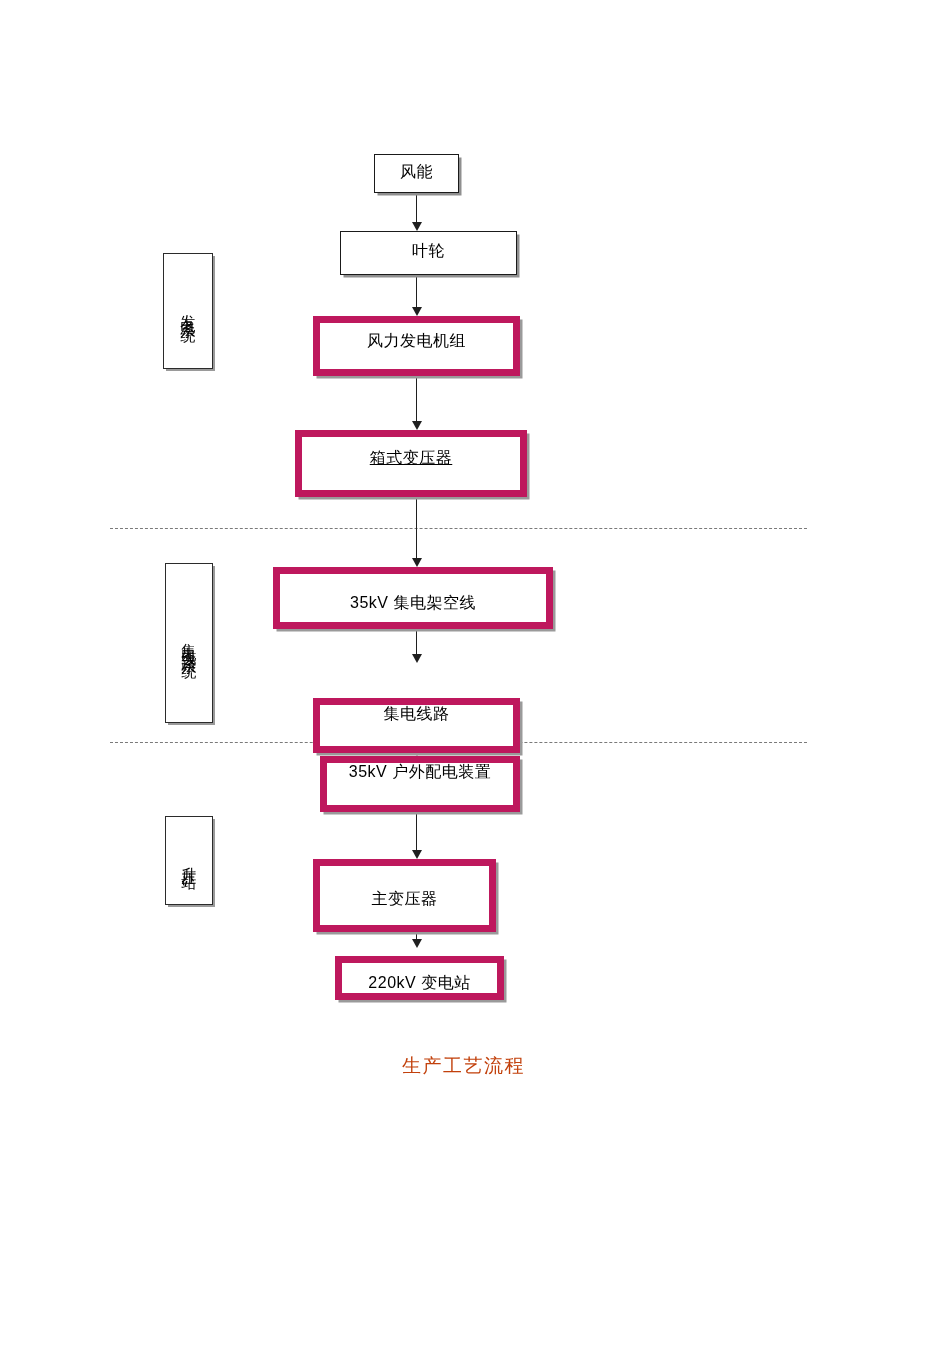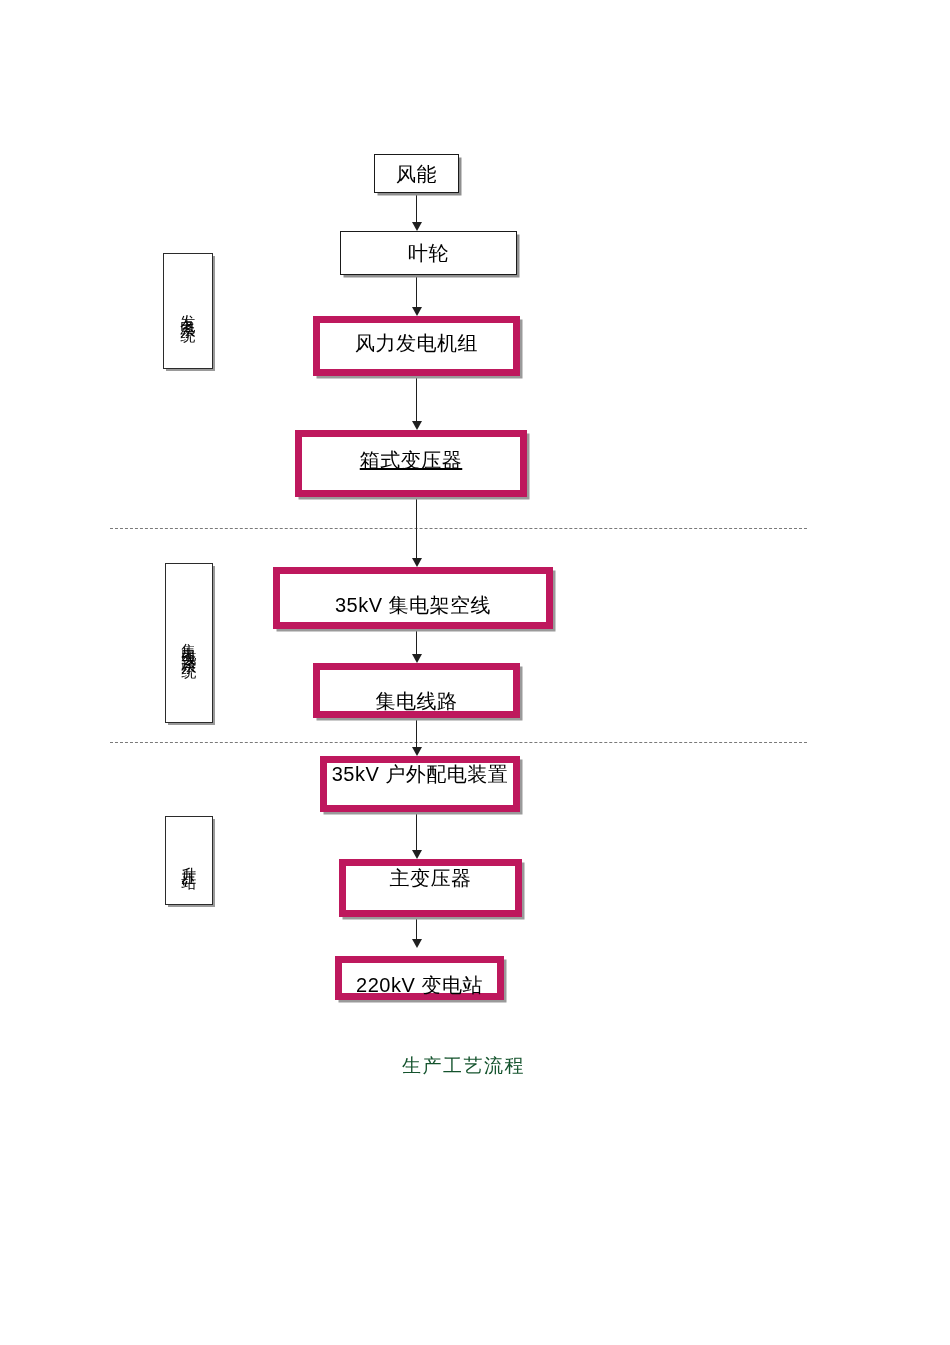--- a/index.html
+++ b/index.html
@@ -34,21 +34,21 @@
   .fbox.strong {
     border: 1.5px solid #1a1a1a;
     box-shadow: 3px 3px 0 -0.5px #8f8f8f;
   }
   .fbox.shadowed {
     box-shadow: 3px 3px 0 -0.5px #9a9a9a;
   }
   .fbox .txt {
     display: block;
     width: 100%;
-    font-size: 20px;
+    font-size: 16px;
     line-height: 1.1;
     letter-spacing: 0.5px;
     white-space: nowrap;
   }
 
   
   .vbox {
     position: absolute;
     box-sizing: border-box;
     background: #ffffff;
@@ -88,21 +88,21 @@
     height: 0;
     border-top: 1.5px dashed #7a7a7a;
   }
 
   
   .caption {
     position: absolute;
     font-size: 19px;
     letter-spacing: 1.5px;
     white-space: nowrap;
-    color: #14532d;
+    color: #c2410c;
   }
 </style>
 </head>
 <body>
 
 <div id="page">
 
   <div id="dividers">
       <div class="divider" style="left: 110px; top: 528px; width: 697px;"></div>
       <div class="divider" style="left: 110px; top: 742px; width: 697px;"></div>
@@ -148,27 +148,27 @@
       </div>
       <div class="fbox shadowed" style="left: 313px; top: 316px; width: 207px; height: 60px; padding-top: 9px;">
         <span class="txt">风力发电机组</span>
       </div>
       <div class="fbox shadowed" style="left: 295px; top: 430px; width: 232px; height: 67px; padding-top: 12px; text-decoration: underline;">
         <span class="txt">箱式变压器</span>
       </div>
       <div class="fbox shadowed" style="left: 273px; top: 567px; width: 280px; height: 62px; padding-top: 20px;">
         <span class="txt">35kV 集电架空线</span>
       </div>
-      <div class="fbox shadowed" style="left: 313px; top: 663px; width: 207px; height: 55px; padding-top: 20px; justify-content: center;">
+      <div class="fbox shadowed" style="left: 313px; top: 698px; width: 207px; height: 55px; padding-top: 0; justify-content: center;">
         <span class="txt">集电线路</span>
       </div>
       <div class="fbox shadowed" style="left: 320px; top: 756px; width: 200px; height: 56px; padding-top: 0;">
         <span class="txt">35kV 户外配电装置</span>
       </div>
-      <div class="fbox shadowed" style="left: 339px; top: 859px; width: 183px; height: 58px; padding-top: 1px;">
+      <div class="fbox shadowed" style="left: 313px; top: 859px; width: 183px; height: 73px; padding-top: 24px;">
         <span class="txt">主变压器</span>
       </div>
       <div class="fbox shadowed" style="left: 335px; top: 956px; width: 169px; height: 44px; padding-top: 11px;">
         <span class="txt">220kV 变电站</span>
       </div>
     </div>
 
   <div class="caption" style="left: 402px; top: 1053px;">生产工艺流程</div>
 </div>
 

